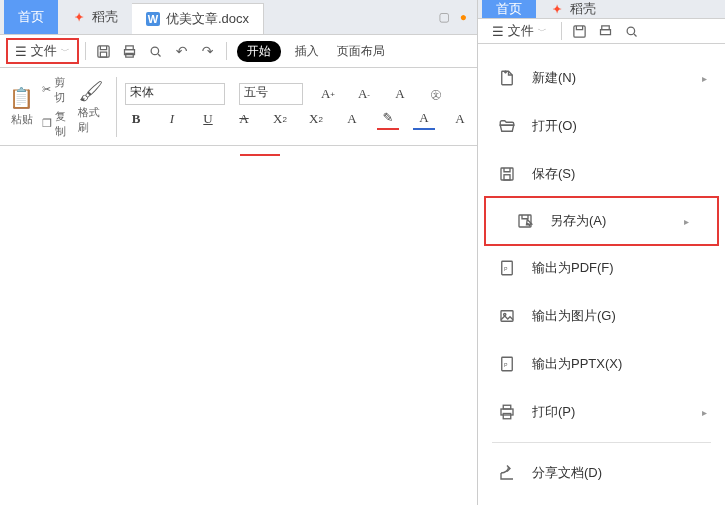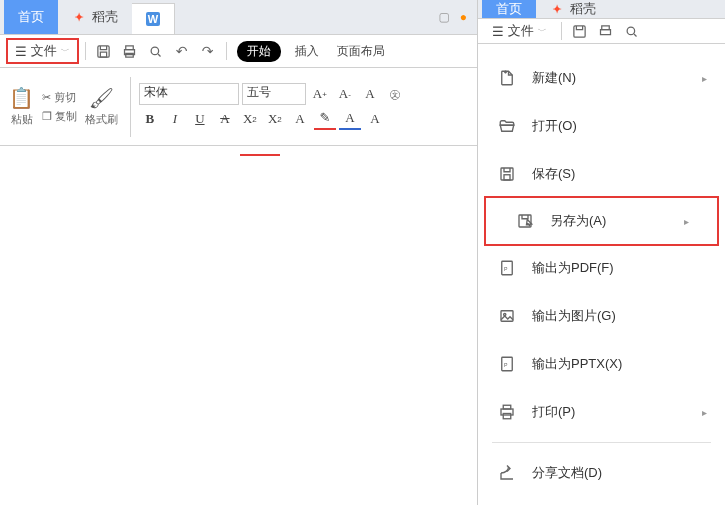--- a/index.html
+++ b/index.html
@@ -27,21 +27,21 @@
 .start-btn { background: #000000; color: #fff; border-radius: 10px; padding: 2px 10px; font-size: 12px; margin: 0 4px; cursor: pointer; }
 .menu-tab { padding: 0 8px; font-size: 12px; color: #444; cursor: pointer; }
 
 
 .ribbon { height: 78px; border-bottom: 1px solid #d0d0d0; display: flex; align-items: center; padding: 4px 6px; gap: 4px; background: #fff; }
 .rib-group { display: flex; flex-direction: column; align-items: center; gap: 2px; font-size: 11px; color: #666; padding: 2px 4px; }
 .rib-big-icon { width: 24px; height: 24px; display: flex; align-items: center; justify-content: center; font-size: 20px; color: #555; }
 .rib-mini { display: flex; flex-direction: column; gap: 4px; font-size: 11px; color: #666; }
 .rib-mini-item { display: flex; align-items: center; gap: 3px; cursor: pointer; }
 .rib-right { display: flex; flex-direction: column; gap: 3px; }
-.font-row { display: flex; align-items: flex-end; gap: 3px; }
+.font-row { display: flex; align-items: flex-end; gap: 14px; }
 .font-select { height: 22px; border: 1px solid #ccc; font-size: 12px; padding: 0 4px; background: #fff; color: #333; }
 .fname { width: 100px; }
 .fsize { width: 64px; }
 .fmt-btn { width: 22px; height: 22px; display: flex; align-items: center; justify-content: center; font-size: 13px; color: #444; cursor: pointer; font-family: "Times New Roman", serif; }
 .fmt-btn sup, .fmt-btn sub { font-size: 8px; }
 .underline-red { border-bottom: 2px solid #e53935; }
 .underline-blue { border-bottom: 2px solid #3366cc; }
 
 
 .doc-area { flex: 1; background: #fff; }
@@ -65,20 +65,21 @@
   <div class="left-pane">
 
     <div class="tab-bar">
       <div class="tab active">首页</div>
       <div class="tab">
         <span class="tab-icon dao-icon">✦</span>
         <span>稻壳</span>
       </div>
       <div class="tab tab-doc">
         <span class="tab-icon docx-icon">W</span>
+        <span>优美文章.docx</span>
       </div>
       <div class="tab-doc-right">
         <span>▢</span>
         <span style="color:#ff8c00">●</span>
       </div>
     </div>
 
     <div class="quickbar">
       <div class="file-btn highlight">
         <span>☰</span>

